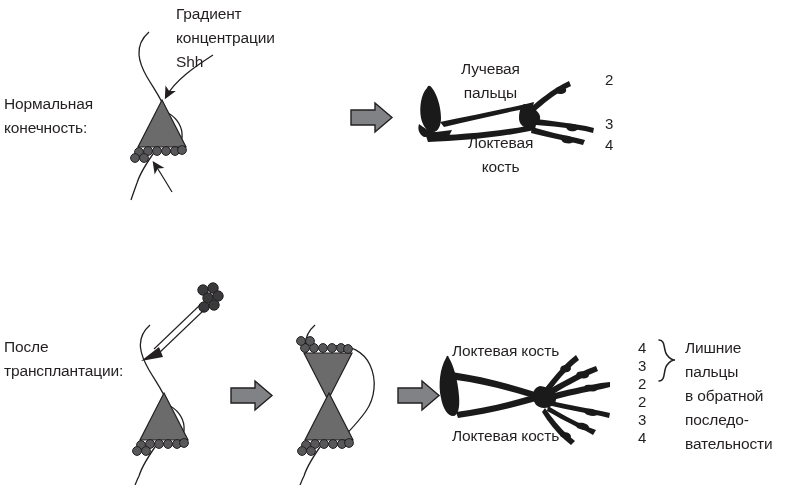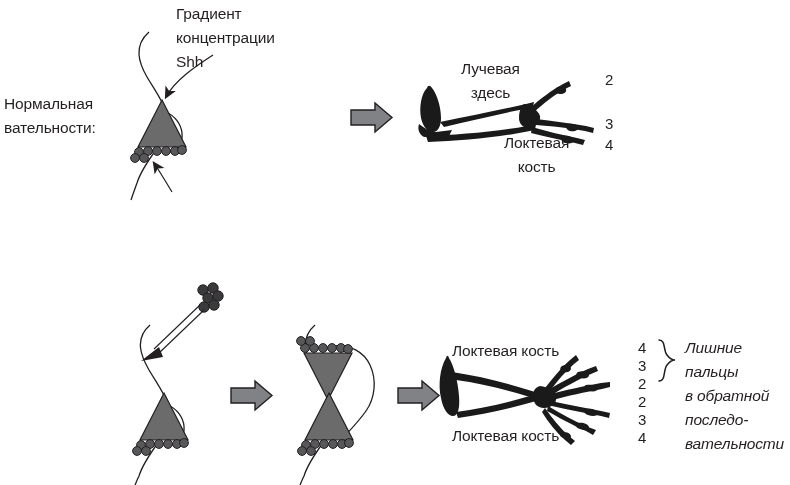--- a/index.html
+++ b/index.html
@@ -228,49 +228,51 @@
       <path d="M562,433 C566,431 570,433 571,436 C571,439 568,440 564,438 C560,437 559,435 562,433 Z"></path>
     </g>
 
     <g>
       <path d="M659,340 C666,340 663,350 667,355 C670,359 673,360 675,360
                C673,360 670,361 667,365 C663,370 666,381 659,381" fill="none" stroke="#231f20" stroke-width="1.5" stroke-linecap="round"></path>
     </g>
   </svg>
 
   <div class="lbl" style="left:4px; top:92px;">Нормальная
-вательности:</div>
+конечность:</div>
 
   <div class="lbl" style="left:176px; top:2px;">Градиент
 концентрации
 Shh</div>
 
 
   <div class="lbl" style="left:461px; top:57px; text-align:center;">Лучевая
-здесь</div>
-
-  <div class="lbl" style="left:468px; top:131px; text-align:center;margin-left:36px;">Локтевая
+пальцы</div>
+
+  <div class="lbl" style="left:468px; top:131px; text-align:center;">Локтевая
 кость</div>
 
   <div class="lbl num" style="left:605px; top:68px;">2</div>
   <div class="lbl num" style="left:605px; top:112px;">3</div>
   <div class="lbl num" style="left:605px; top:133px;">4</div>
 
+  <div class="lbl" style="left:4px; top:335px;">После
+трансплантации:</div>
 
 
   <div class="lbl" style="left:452px; top:339px;">Локтевая кость</div>
 
   <div class="lbl" style="left:452px; top:424px;">Локтевая кость</div>
 
   <div class="lbl num" style="left:638px; top:336px;">4</div>
   <div class="lbl num" style="left:638px; top:354px;">3</div>
   <div class="lbl num" style="left:638px; top:372px;">2</div>
   <div class="lbl num" style="left:638px; top:390px;">2</div>
   <div class="lbl num" style="left:638px; top:408px;">3</div>
   <div class="lbl num" style="left:638px; top:426px;">4</div>
 
-  <div class="lbl" style="left:685px; top:336px;font-style:italic;">Лишние
+  <div class="lbl" style="left:685px; top:336px;">Лишние
 пальцы
 в обратной
 последо-
 вательности</div>
 
 </div>
 
 </body></html>

